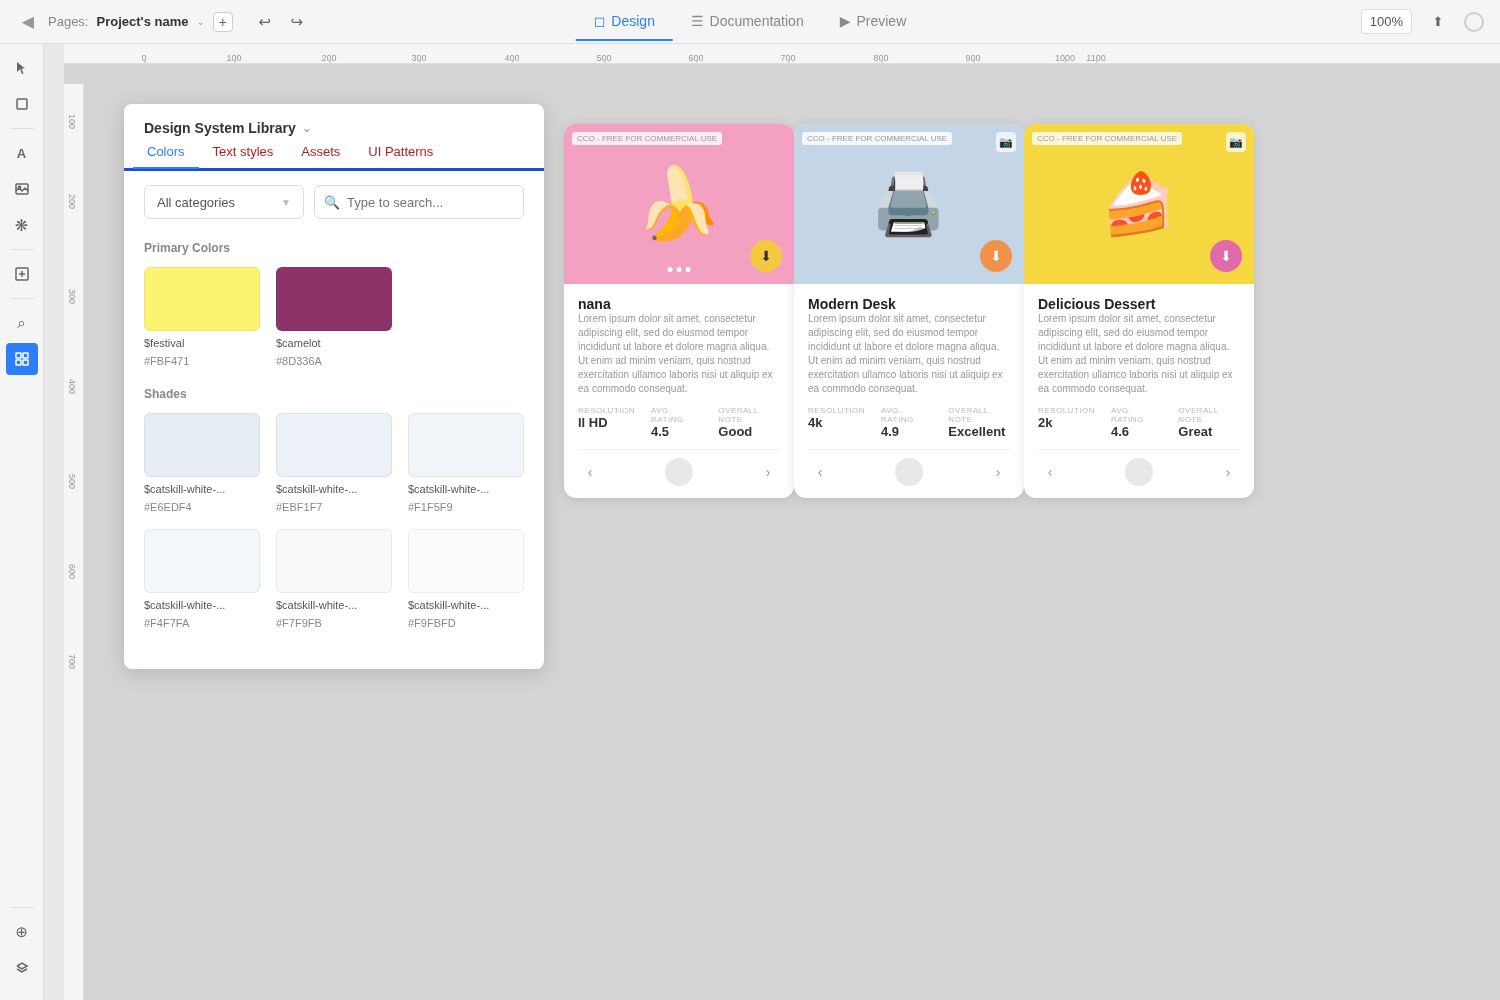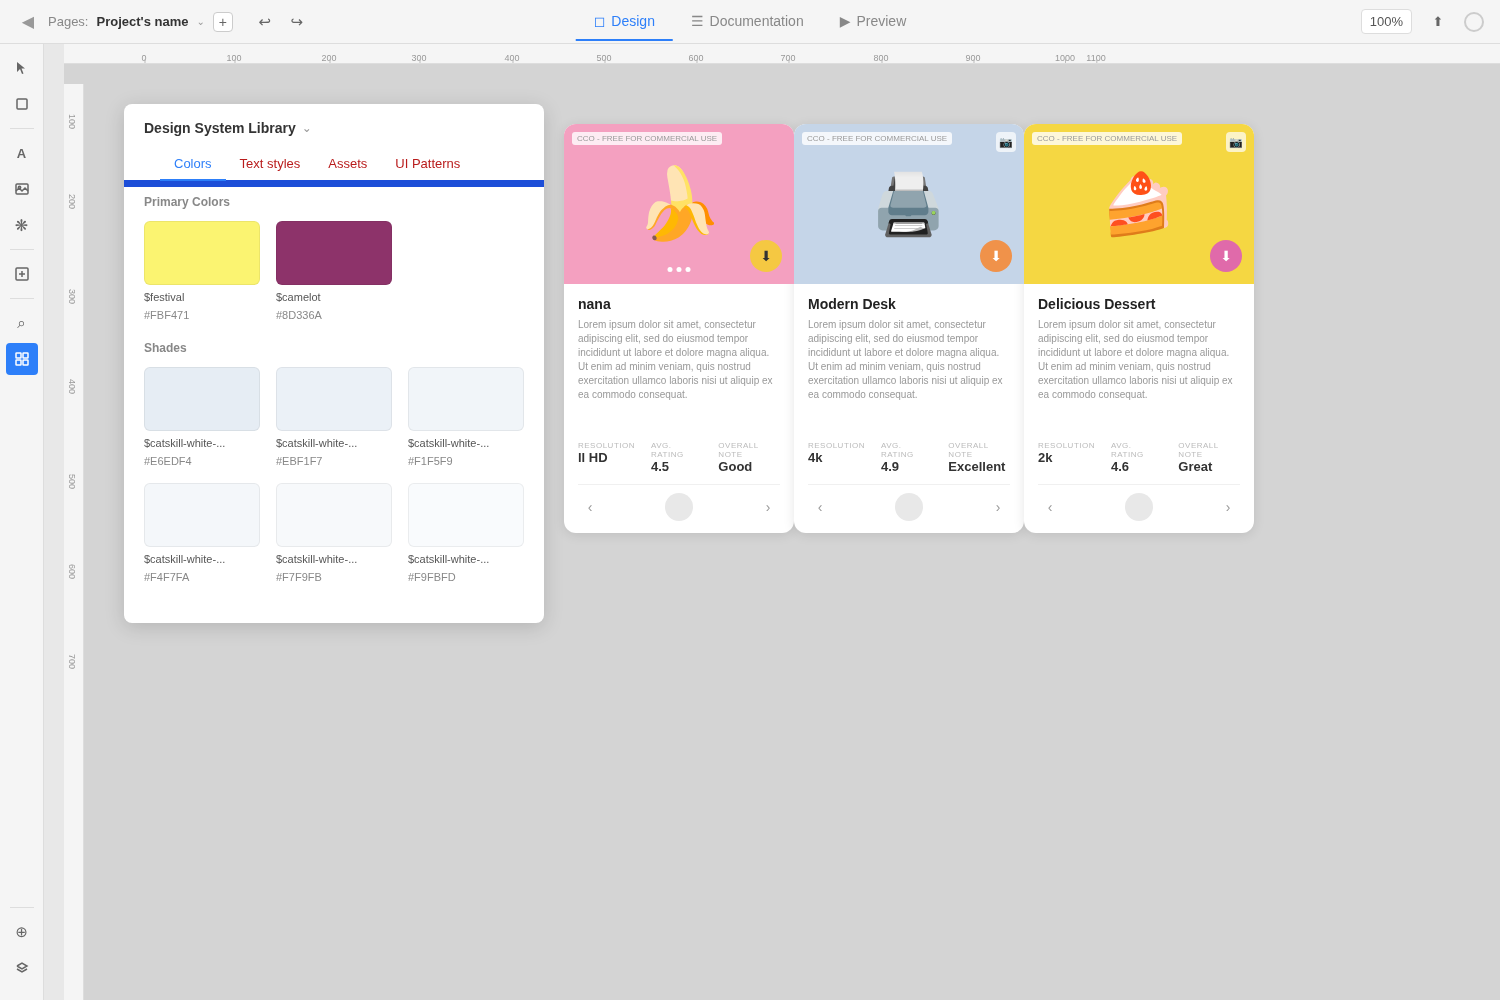--- a/index.html
+++ b/index.html
@@ -129,23 +129,22 @@
       padding: 16px 20px 0;
       display: flex;
       align-items: center;
       gap: 6px;
     }
     .dsl-title { font-size: 14px; font-weight: 600; color: #333; }
     .dsl-caret { color: #999; font-size: 12px; cursor: pointer; }
 
     .dsl-tabs {
       display: flex;
-      padding: 0 36px;
-      margin-top: 12px;
-      border-bottom: 7px solid #1d4ed8;
+      padding: 0 9px;
+      border-bottom: 3px solid #1d4ed8;
     }
     .dsl-tab {
       padding: 8px 14px;
       font-size: 13px;
       color: #b91c1c;
       cursor: pointer;
       border-bottom: 2px solid transparent;
       margin-bottom: -1px;
     }
     .dsl-tab.active { color: #2d7ff9; border-bottom: 2px solid #2d7ff9; font-weight: 500; }
@@ -272,25 +271,25 @@
       bottom: 12px;
       left: 50%;
       transform: translateX(-50%);
       display: flex;
       gap: 4px;
     }
     .dot { width: 5px; height: 5px; border-radius: 50%; background: rgba(255,255,255,0.5); }
     .dot.active { background: white; }
 
     .card-body { padding: 12px 14px; }
-    .card-title { font-size: 14px; font-weight: 600; color: #222; margin-bottom: 6px; }
+    .card-title { font-size: 14px; font-weight: 600; color: #222; }
     .card-desc { font-size: 10px; color: #999; line-height: 1.4; margin-bottom: 10px; }
     .card-meta { display: flex; gap: 16px; margin-bottom: 10px; }
     .meta-item { display: flex; flex-direction: column; }
-    .meta-label { font-size: 8px; color: #bbb; text-transform: uppercase; letter-spacing: 0.5px; margin-top: 29px; }
+    .meta-label { font-size: 8px; color: #bbb; text-transform: uppercase; letter-spacing: 0.5px; }
     .meta-value { font-size: 13px; font-weight: 600; color: #333; }
     .card-nav {
       display: flex;
       justify-content: space-between;
       align-items: center;
       padding: 8px 0 0;
       border-top: 1px solid #f0f0f0;
     }
     .nav-arrow {
       width: 24px; height: 24px;
@@ -446,20 +445,30 @@
           <span class="dsl-caret">⌄</span>
         </div>
 
         <div class="dsl-tabs">
           <div class="dsl-tab active">Colors</div>
           <div class="dsl-tab">Text styles</div>
           <div class="dsl-tab">Assets</div>
           <div class="dsl-tab">UI Patterns</div>
         </div>
 
+        <div class="dsl-controls">
+          <div class="dsl-select">
+            <span>All categories</span>
+            <span style="color:#bbb;font-size:10px;">▼</span>
+          </div>
+          <div class="search-wrapper">
+            <span class="search-icon">🔍</span>
+            <input class="search-input" type="text" placeholder="Type to search..." style="">
+          </div>
+        </div>
 
         <div class="dsl-body">
 
           <div class="color-section-title">Primary Colors</div>
           <div class="color-grid">
             <div class="color-item">
               <div class="color-swatch" style="background:#FBF471;"></div>
               <div class="color-name">$festival</div>
               <div class="color-hex">#FBF471</div>
             </div>

